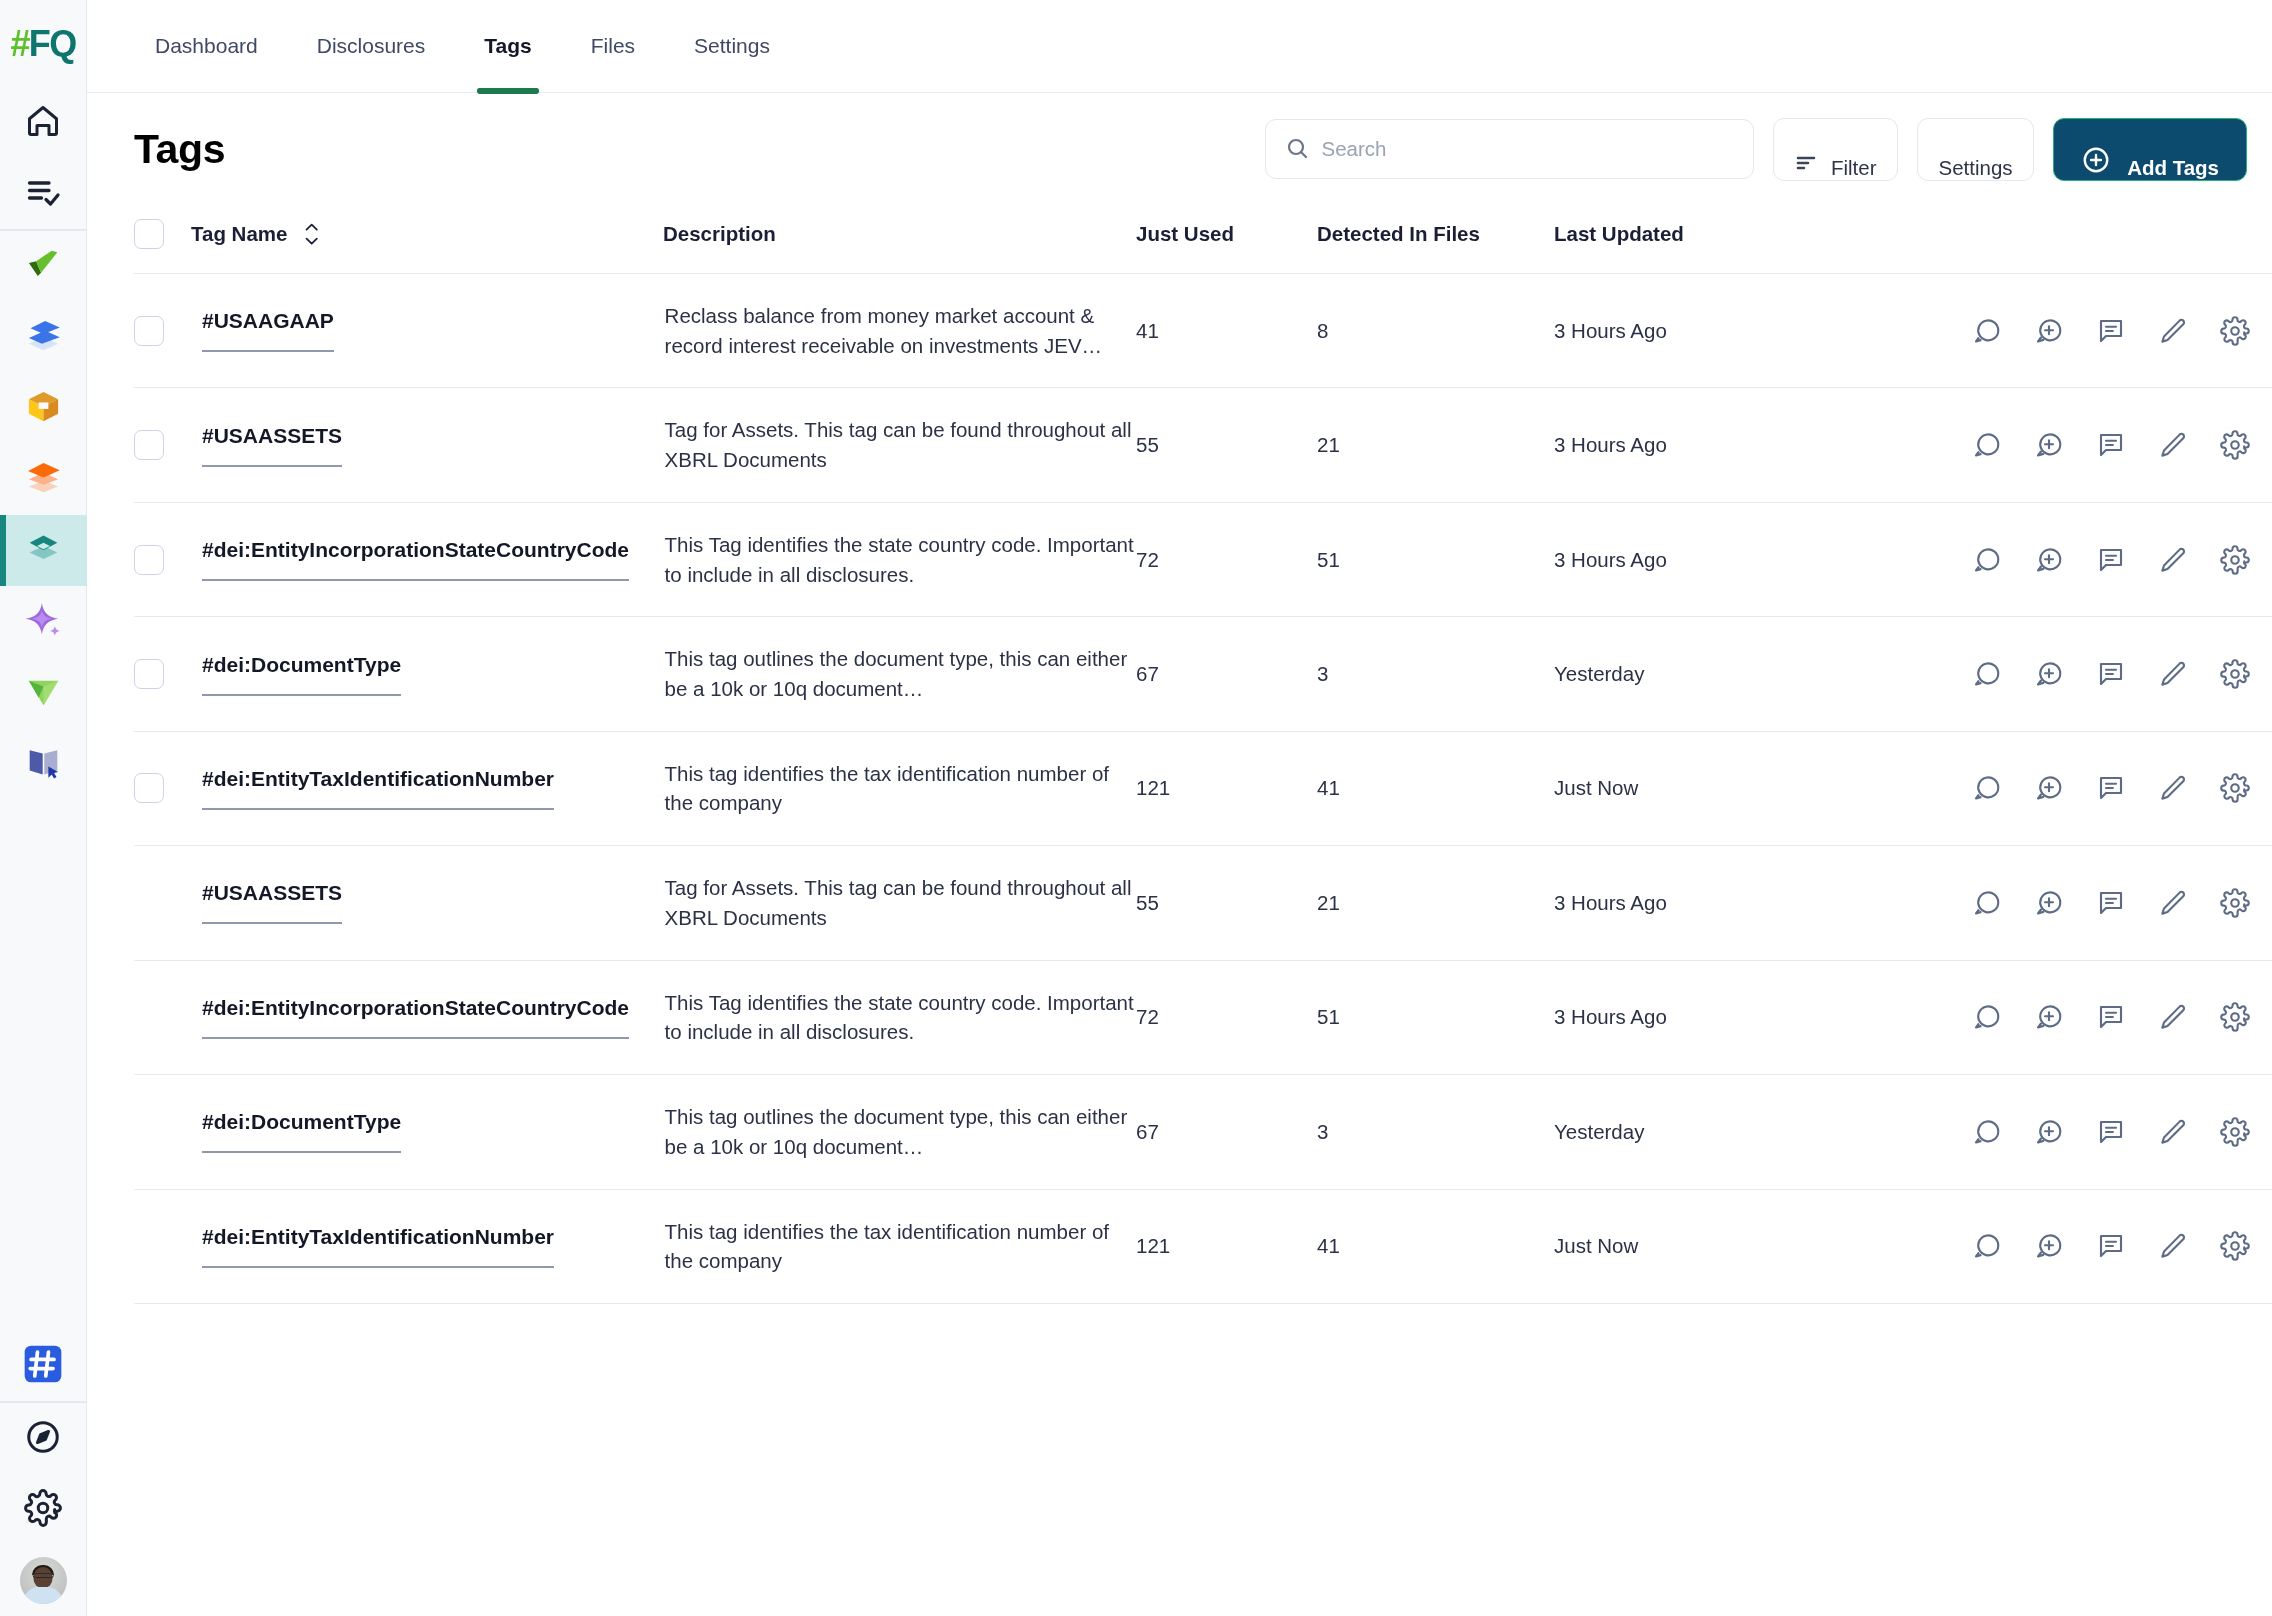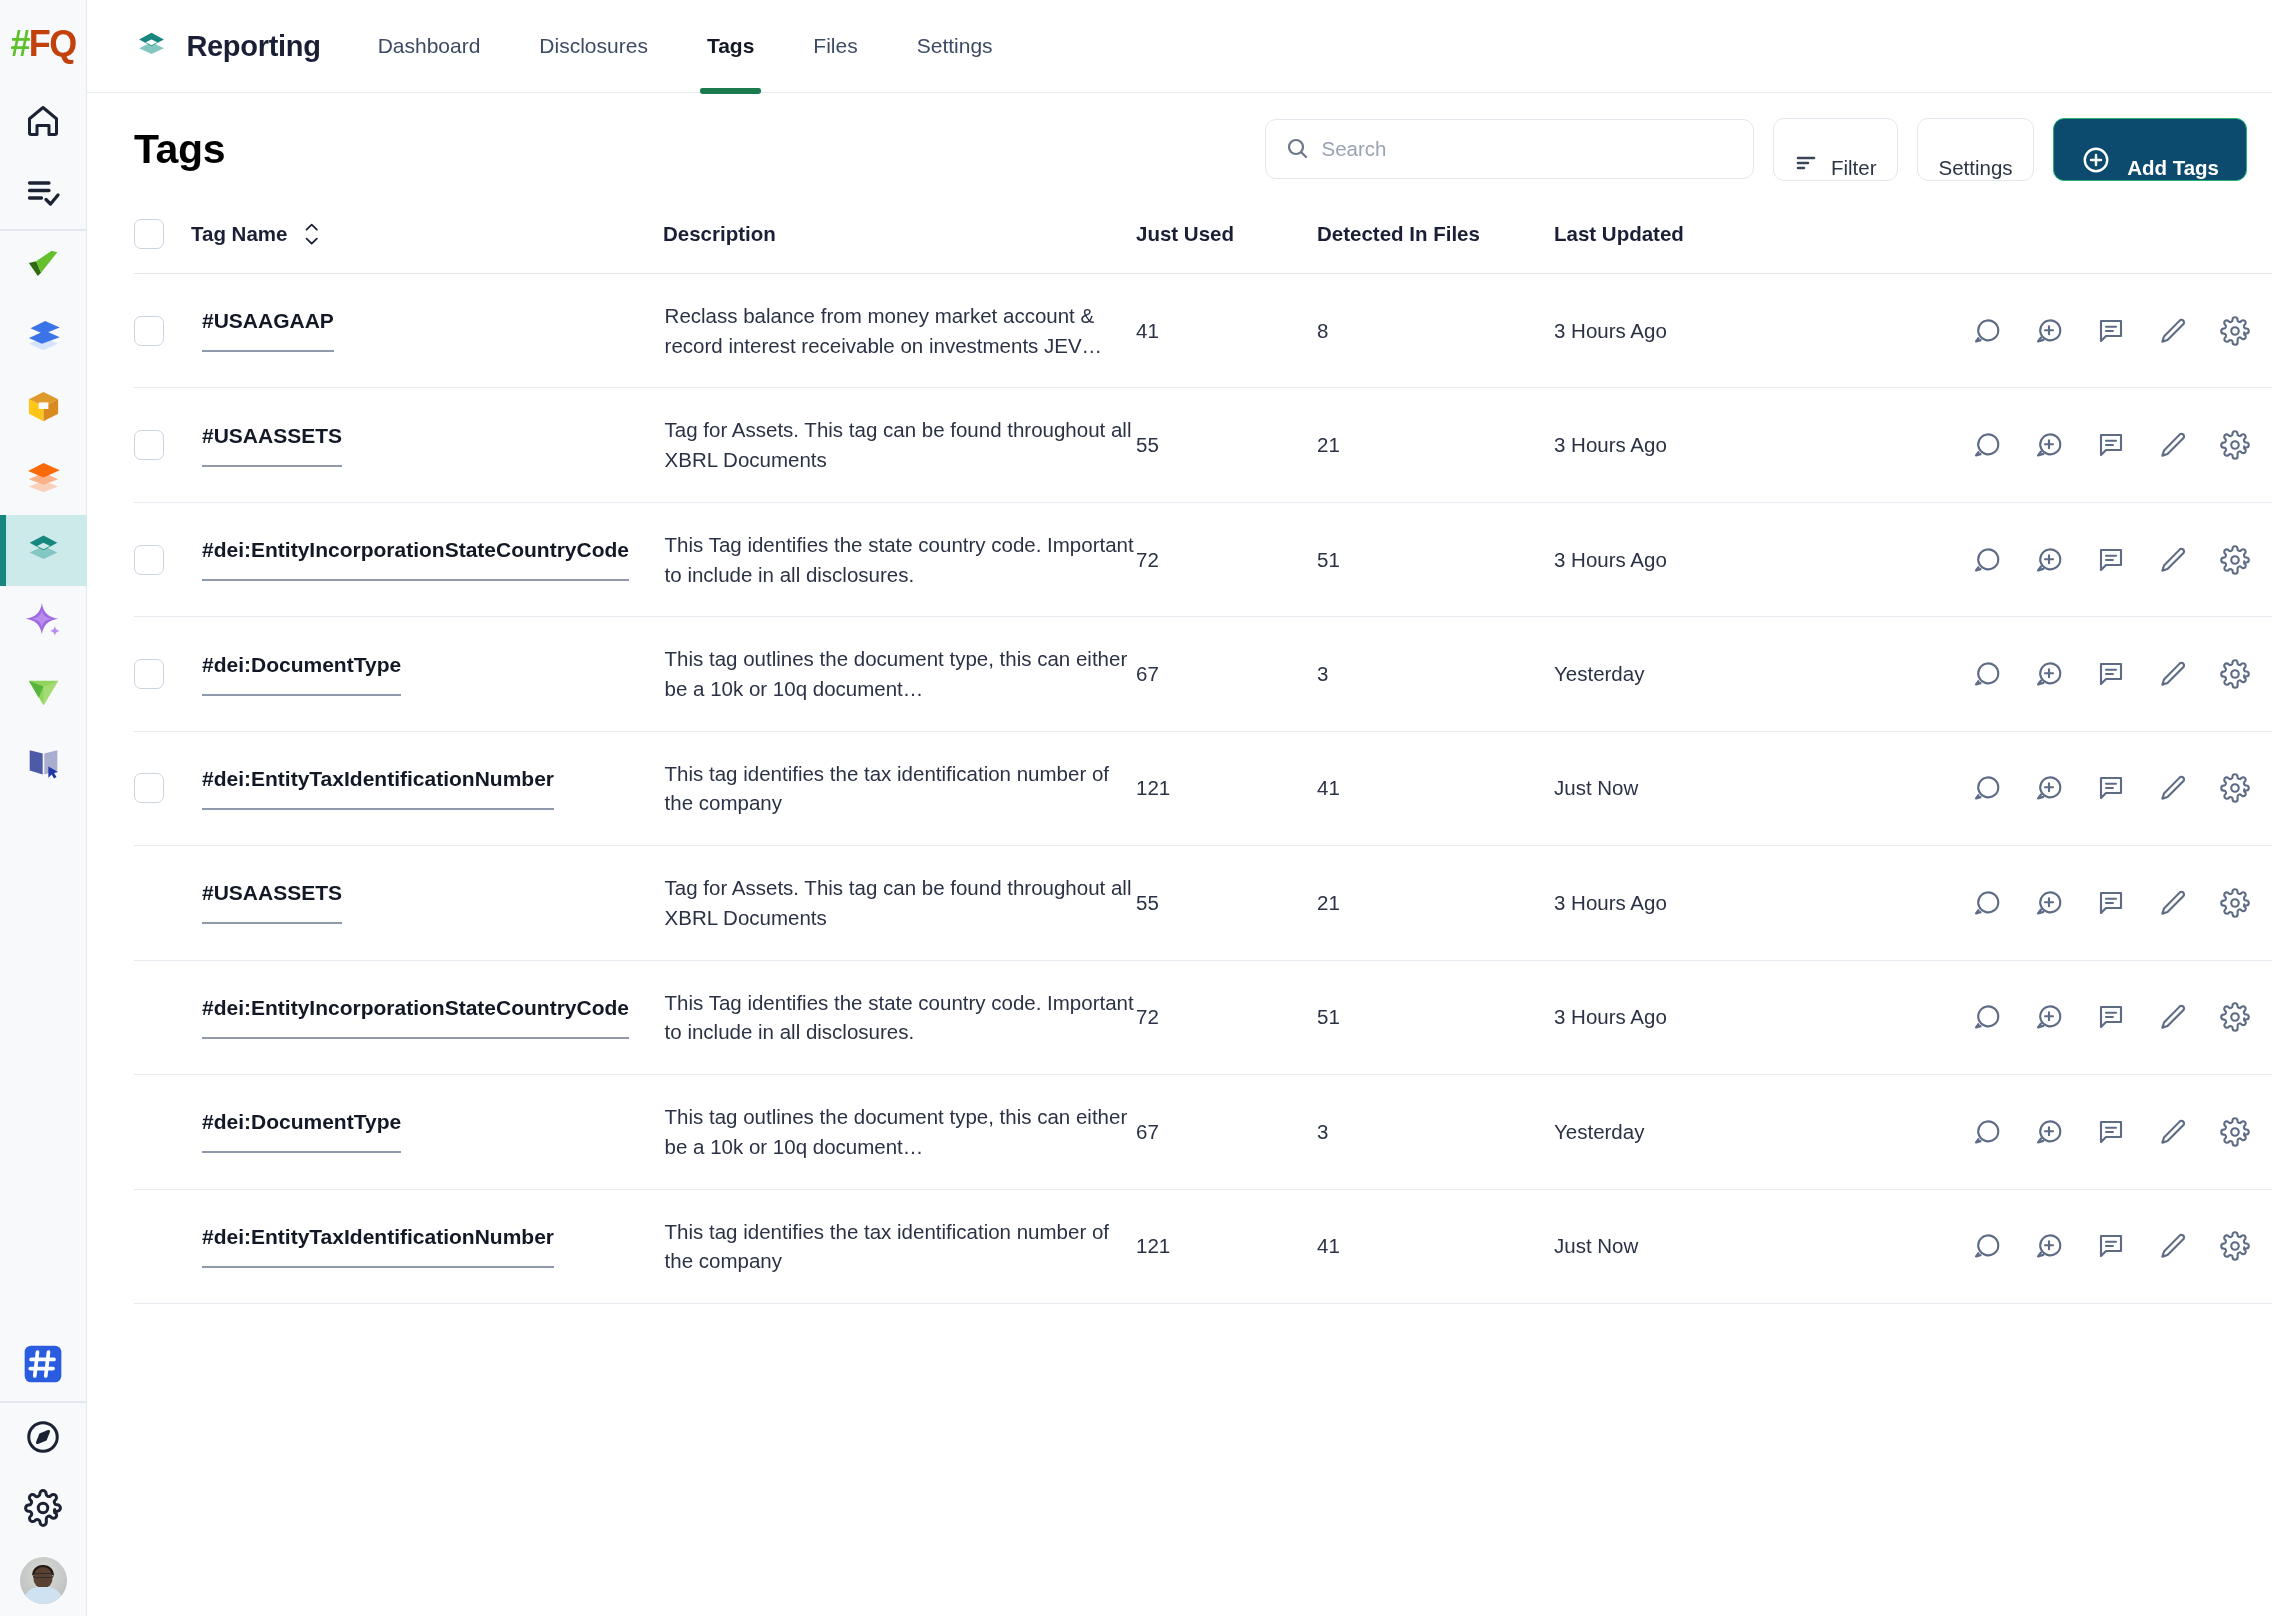--- a/index.html
+++ b/index.html
@@ -17,21 +17,21 @@
     background: #f8f9fb;
     border-right: 1.6px solid #e4e8ef;
     display: flex; flex-direction: column; align-items: center;
   }
   .rail-logo {
     width: 87px; height: 87px;
     display: flex; align-items: center; justify-content: center;
     font-size: 36px; font-weight: bold; letter-spacing: -1.6px;
   }
   .logo-hash { color: #5ec12c; }
-  .logo-fq { color: #c2410c; }
+  .logo-fq { color: #0f766e; }
   .rail-sec { width: 100%; display: flex; flex-direction: column; align-items: center; }
   .rail-div { width: 87px; height: 1.6px; background: #e4e8ef; }
   .rail-item {
     width: 87px; height: 71px;
     display: flex; align-items: center; justify-content: center;
     position: relative; cursor: pointer;
   }
   .rail-item.active { background: #cbeae9; }
   .rail-item.active::before {
     content: ""; position: absolute; left: 0; top: 0;
@@ -286,30 +286,20 @@
           <div class="glass"></div>
           <div class="body"></div>
         </div>
       </div>
     </div>
   </div>
 
   <div class="main">
 
     <div class="topbar">
-      <div class="brand">
-        <span>
-          <svg width="35" height="35" viewBox="0 0 48 48">
-            <path d="M24 21 L41 29 L24 37 L7 29 Z" fill="#84c6c2"></path>
-            <path d="M24 8 L41 17 L24 26 L7 17 Z" fill="#17867f"></path>
-            <path d="M24 17 L32 21 L24 25 L16 21 Z" fill="#ffffff"></path>
-          </svg>
-        </span>
-        <span class="brand-name">Reporting</span>
-      </div>
       <div class="tabs">
         <div class="tab">Dashboard</div>
         <div class="tab">Disclosures</div>
         <div class="tab active">Tags</div>
         <div class="tab">Files</div>
         <div class="tab">Settings</div>
       </div>
     </div>
 
     <div class="toolbar">

